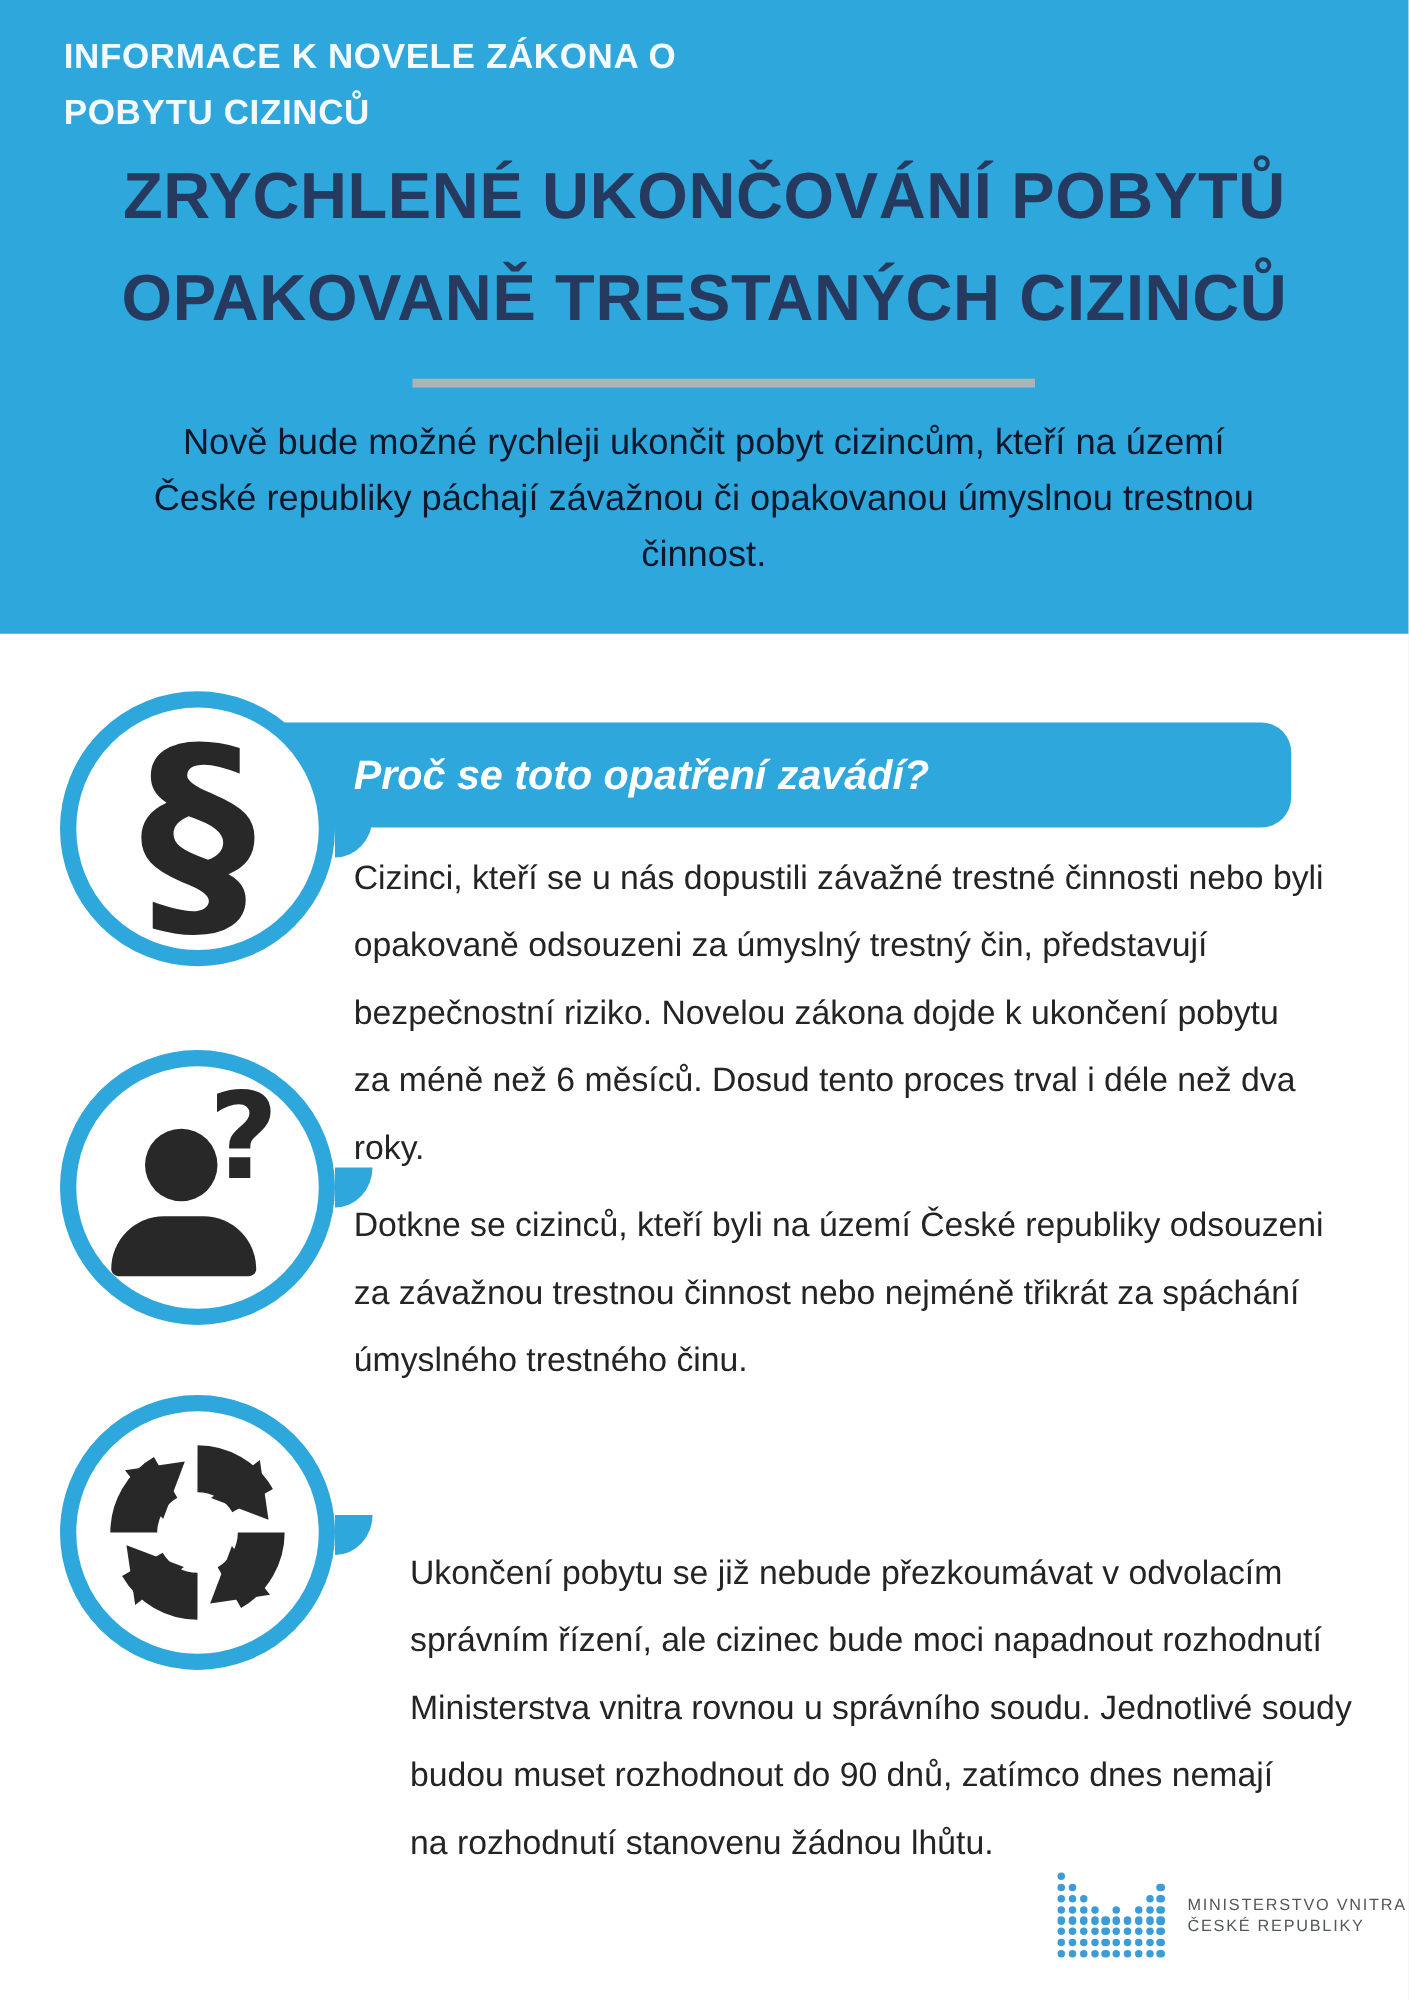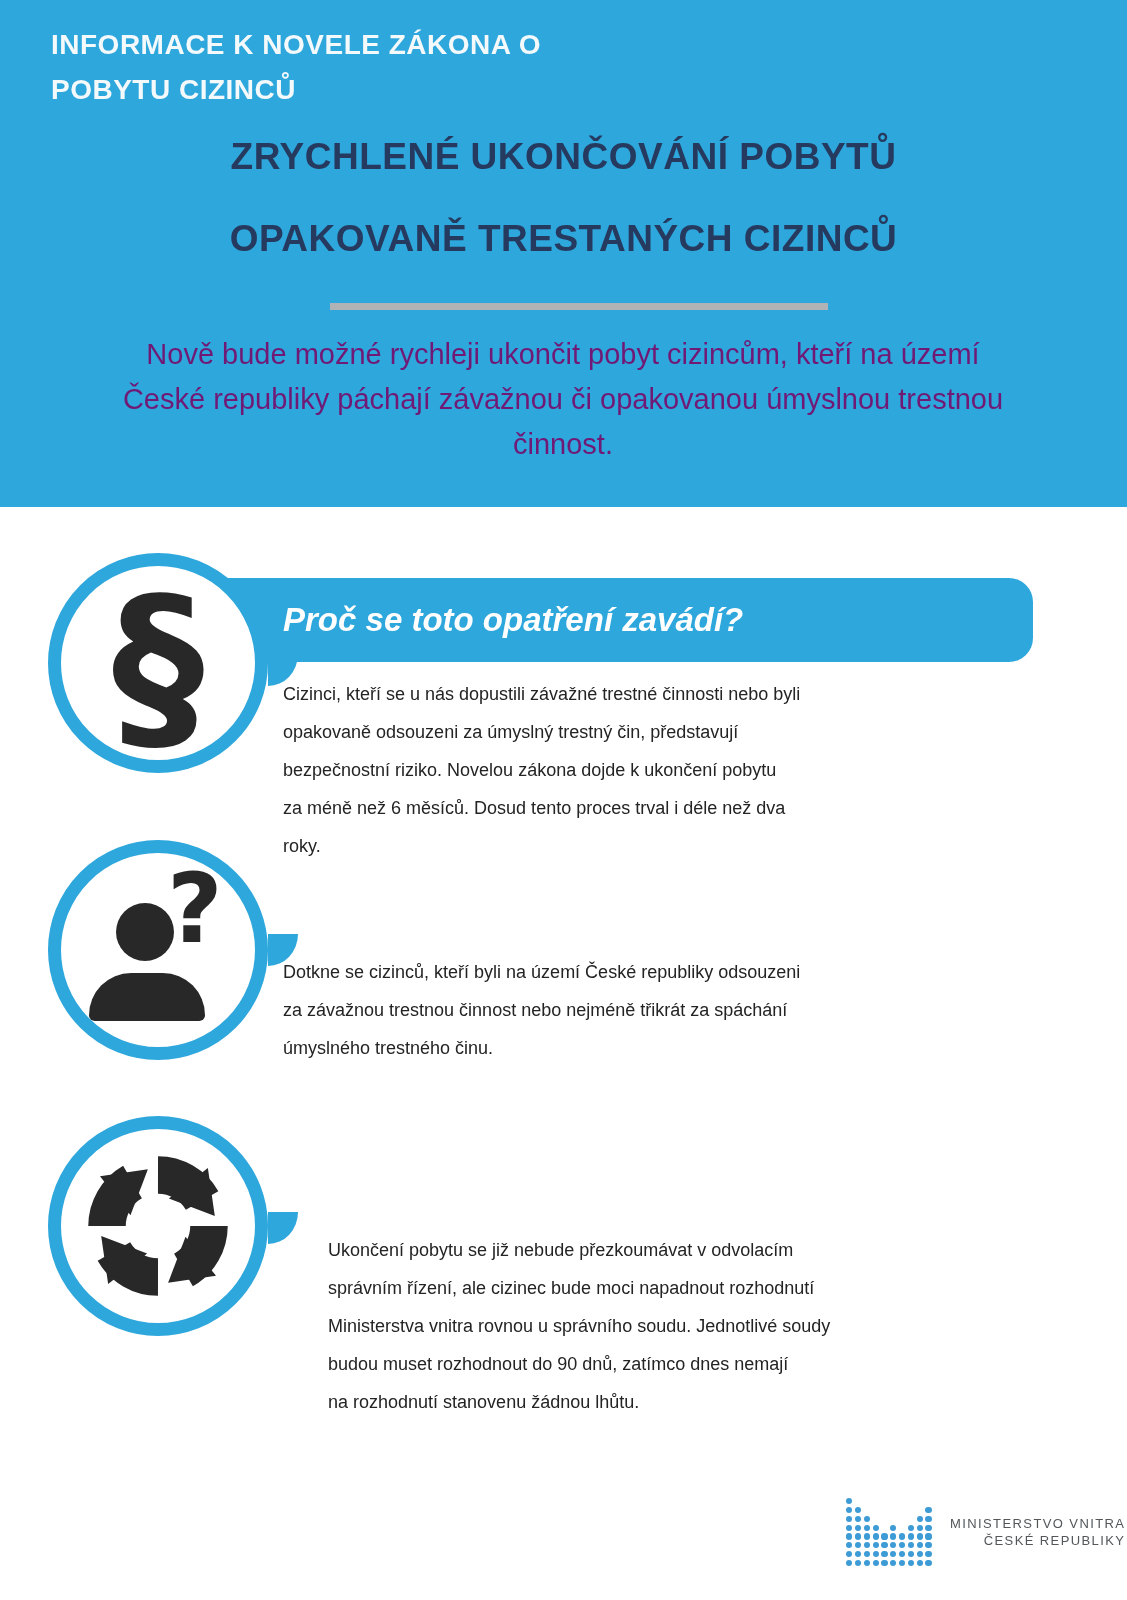--- a/index.html
+++ b/index.html
@@ -19,31 +19,31 @@
   }
   
   .hero{position:absolute;left:0;top:0;width:1127px;height:507px;background:var(--accent);}
   .kicker{
     position:absolute;left:51px;top:22px;
     font-size:28px;line-height:45px;font-weight:600;
     color:#f4f9fc;letter-spacing:.5px;white-space:pre-line;
   }
   .main-title{
     position:absolute;left:0;top:116px;width:1127px;
-    text-align:center;font-size:37px;line-height:82px;font-weight:700;
+    text-align:center;font-size:52px;line-height:82px;font-weight:700;
     color:var(--navy);letter-spacing:.5px;white-space:pre-line;
   }
   .divider{
     position:absolute;left:330px;top:303px;width:498px;height:7px;
     background:var(--divider);
   }
   .subtitle{
     position:absolute;left:113px;top:332px;width:900px;
     text-align:center;font-size:29px;line-height:45px;font-weight:500;
-    color:#701a75;white-space:pre-line;
+    color:#0f172a;white-space:pre-line;
   }
   
   .bar{
     position:absolute;left:200px;height:84px;background:var(--accent);
     border-radius:24px;z-index:1;
   }
   .bar-title{
     position:absolute;left:83px;top:0;height:84px;line-height:84px;
     font-size:33px;font-weight:600;color:#ffffff;white-space:nowrap;
   }
@@ -51,21 +51,21 @@
     position:absolute;left:268px;width:30px;height:32px;
     background:var(--accent);border-radius:0 0 100% 0;z-index:1;
   }
   .icon-circle{
     position:absolute;left:48px;width:194px;height:194px;
     border:13px solid var(--accent);border-radius:50%;
     background:#ffffff;z-index:2;
   }
   .body-text{
     position:absolute;left:283px;width:780px;
-    font-size:18px;line-height:38px;color:var(--ink);
+    font-size:27px;line-height:54px;color:var(--ink);
     white-space:pre-line;
   }
   
   .para-glyph{
     position:absolute;left:0;top:0;width:194px;height:194px;
     display:flex;align-items:center;justify-content:center;
     font-family:"DejaVu Sans", sans-serif;
     font-size:185px;font-weight:700;color:var(--icon-dark);
     padding-top:6px;box-sizing:border-box;
   }
@@ -87,21 +87,21 @@
   
   .cycle{position:absolute;left:22px;top:22px;width:150px;height:150px;}
   
   .logo-dots{position:absolute;left:845px;top:1497px;line-height:0;}
   .dot-row{height:8.8px;line-height:0;white-space:nowrap;}
   .dot{display:inline-block;width:6.2px;height:6.2px;margin:1.3px;border-radius:50%;background:transparent;}
   .dot.on{background:var(--logo-blue);}
   .ministry-name{
     position:absolute;left:950px;top:1515px;
     font-size:13px;line-height:17px;letter-spacing:1.4px;font-weight:500;
-    color:var(--footer-gray);white-space:pre-line;text-align:right;
+    color:var(--footer-gray);white-space:pre-line;
   }
 </style>
 </head>
 <body>
 
 <div class="page">
 
   <div class="hero">
     <div class="kicker">INFORMACE K NOVELE ZÁKONA O
 POBYTU CIZINCŮ</div>

